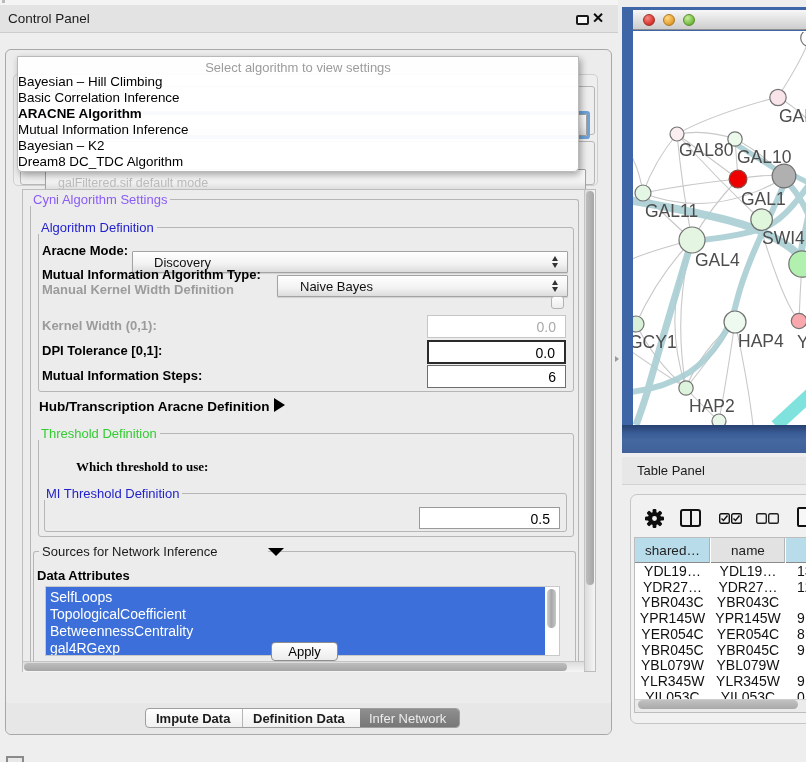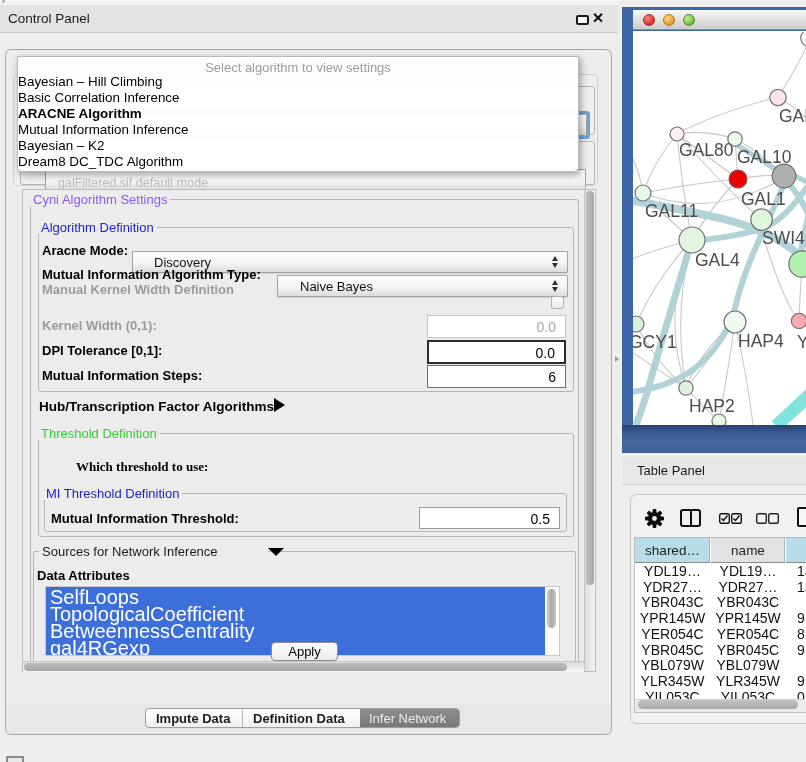--- a/index.html
+++ b/index.html
@@ -91,42 +91,41 @@
 
 <div class="lbl glbl" style="left:42px;top:318px;">Kernel Width (0,1):</div>
 <div class="tfield" style="left:427px;top:315px;width:139px;height:23px;border:1px solid #c6c6c6;color:#a9a9a9;padding:3px 9px 0 0;">0.0</div>
 
 <div class="lbl" style="left:42px;top:343px;">DPI Tolerance [0,1]:</div>
 <div class="tfield" style="left:427px;top:340px;width:139px;height:24px;border:2px solid #2b2b2b;color:#000;padding:3px 9px 0 0;">0.0</div>
 
 <div class="lbl" style="left:42px;top:368px;">Mutual Information Steps:</div>
 <div class="tfield" style="left:427px;top:365px;width:139px;height:23px;border:1px solid #6e6e6e;color:#000;padding:3px 9px 0 0;">6</div>
 
-<div class="lbl" style="left:39px;top:399px;font-size:13.5px;">Hub/Transcription Factor Algorithms</div>
+<div class="lbl" style="left:39px;top:399px;font-size:13.5px;">Hub/Transcription Aracne Definition</div>
 <div class="abs" style="left:274px;top:398px;width:0;height:0;border-top:7.5px solid transparent;border-bottom:7.5px solid transparent;border-left:11px solid #000;"></div>
 
 <div class="fieldset" style="left:38px;top:433px;width:536px;height:104px;"></div>
 <div class="fs-label" style="left:38px;top:427px;color:#33cc33;">Threshold Definition</div>
 
 <div class="lbl" style="left:76px;top:459px;font-family:Liberation Serif, serif;">Which threshold to use:</div>
 
 <div class="fieldset" style="left:44px;top:493px;width:523px;height:39px;"></div>
 <div class="fs-label" style="left:43px;top:487px;color:#2222cc;">MI Threshold Definition</div>
-<div class="lbl" style="left:51px;top:511px;">Mutual Information Threshold:</div>
 <div class="tfield" style="left:419px;top:507px;width:141px;height:22px;border:1px solid #9a9a9a;color:#000;padding:3px 9px 0 0;">0.5</div>
 
 <div class="fieldset" style="left:33px;top:551px;width:543px;height:110px;border-bottom:none;border-radius:3px 3px 0 0;"></div>
 <div class="fs-label" style="left:39px;top:545px;color:#1a1a1a;padding-right:50px;">Sources for Network Inference</div>
 <div class="abs" style="left:268px;top:548px;width:0;height:0;border-left:8px solid transparent;border-right:8px solid transparent;border-top:8px solid #000;"></div>
 
 <div class="lbl" style="left:37px;top:568px;font-size:13px;">Data Attributes</div>
 
 <div class="abs" style="left:45px;top:586px;width:515px;height:70px;background:#ffffff;border:1px solid #c9c9c9;overflow:hidden;">
   <div class="abs" style="left:0;top:0;width:499px;height:69px;background:#3c6fd9;"></div>
-  <div class="abs" style="left:4px;top:2px;font-size:20px;line-height:17.1px;color:#fff;">SelfLoops<br>TopologicalCoefficient<br>BetweennessCentrality<br>gal4RGexp</div>
+  <div class="abs" style="left:4px;top:2px;font-size:14px;line-height:17.1px;color:#fff;">SelfLoops<br>TopologicalCoefficient<br>BetweennessCentrality<br>gal4RGexp</div>
   <div class="abs" style="left:501px;top:2px;width:9px;height:39px;background:linear-gradient(90deg,#cfcfcf,#a8a8a8,#c8c8c8);border-radius:5px;"></div>
 </div>
 
 <div class="abs" style="left:271px;top:642px;width:67px;height:19px;border:1px solid #8d8d8d;border-radius:4px;background:linear-gradient(#ffffff,#ececec);text-align:center;font-size:13px;padding-top:1px;">Apply</div>
 
 <div class="abs" style="left:6px;top:703px;width:605px;height:31px;background:#e7e7e7;border-radius:0 0 6px 6px;"></div>
 <div class="abs" style="left:145px;top:708px;width:315px;height:20px;border:1px solid #9e9e9e;border-radius:4px;background:linear-gradient(#ffffff,#f0f0f0);overflow:hidden;">
   <div class="abs" style="left:96px;top:0;width:1px;height:20px;background:#b5b5b5;"></div>
   <div class="abs" style="left:214px;top:0;width:101px;height:20px;background:linear-gradient(#8f8f8f,#747474);"></div>
   <div class="abs" style="left:10px;top:2px;font-size:13px;font-weight:bold;color:#1c1c1c;">Impute Data</div>

